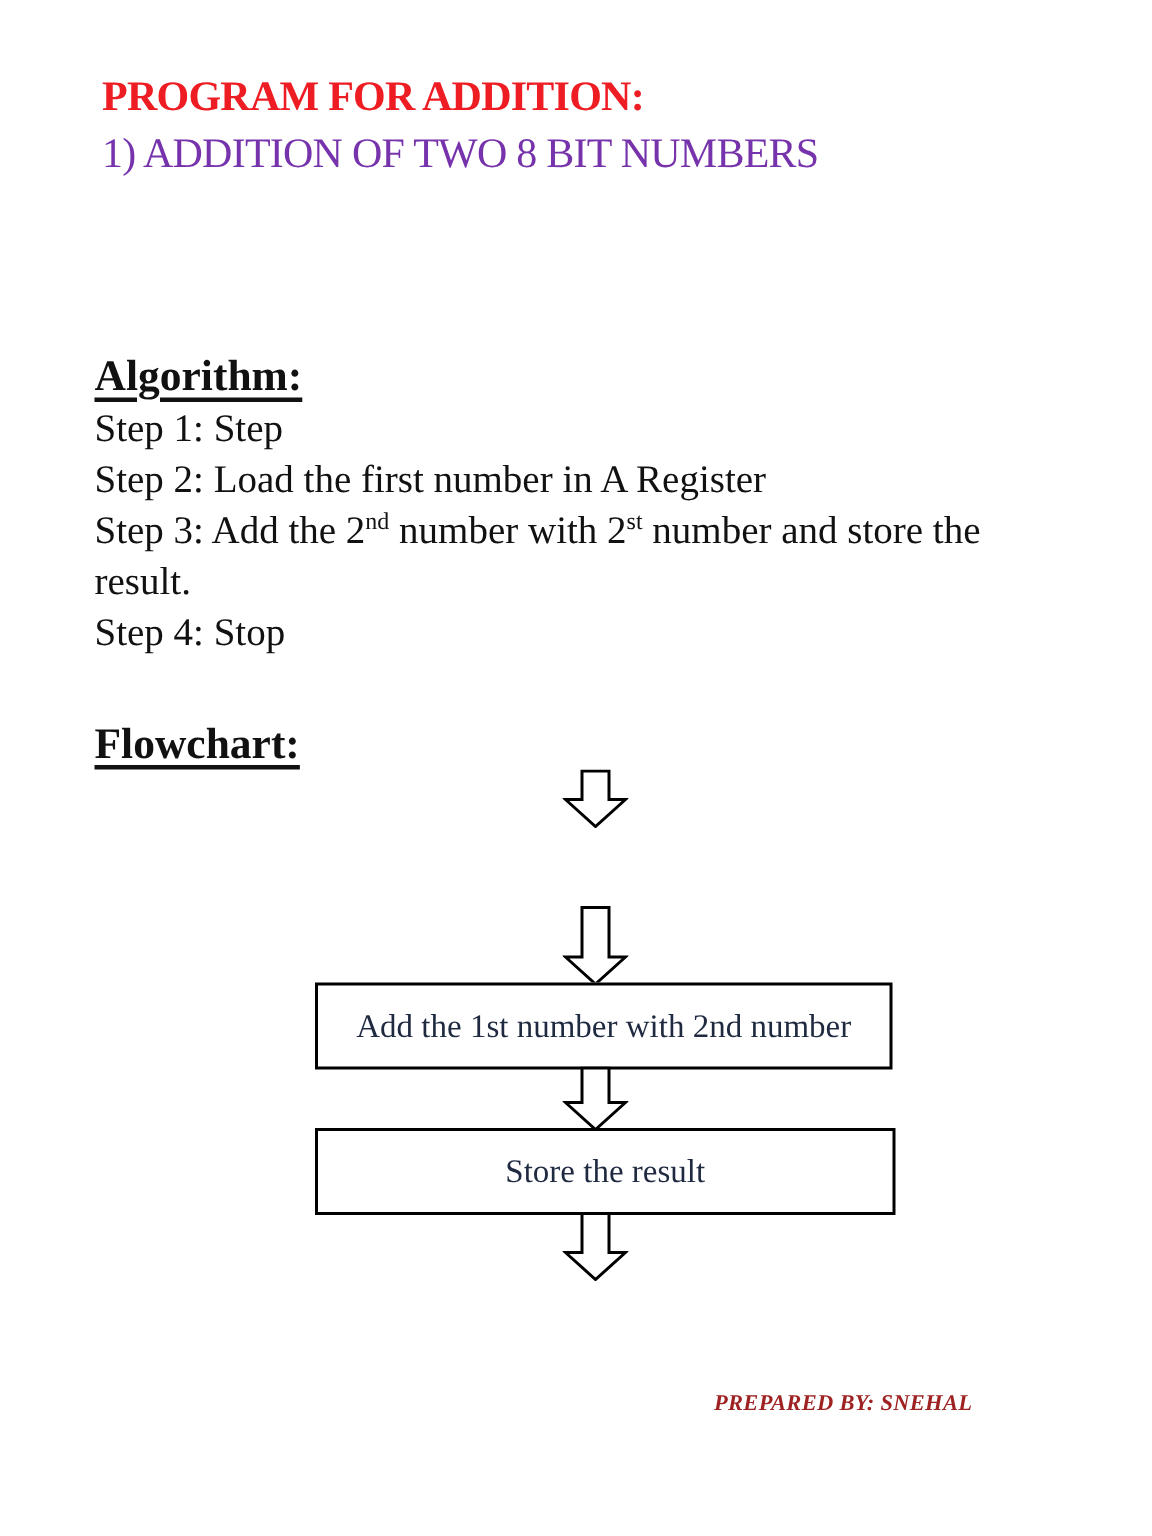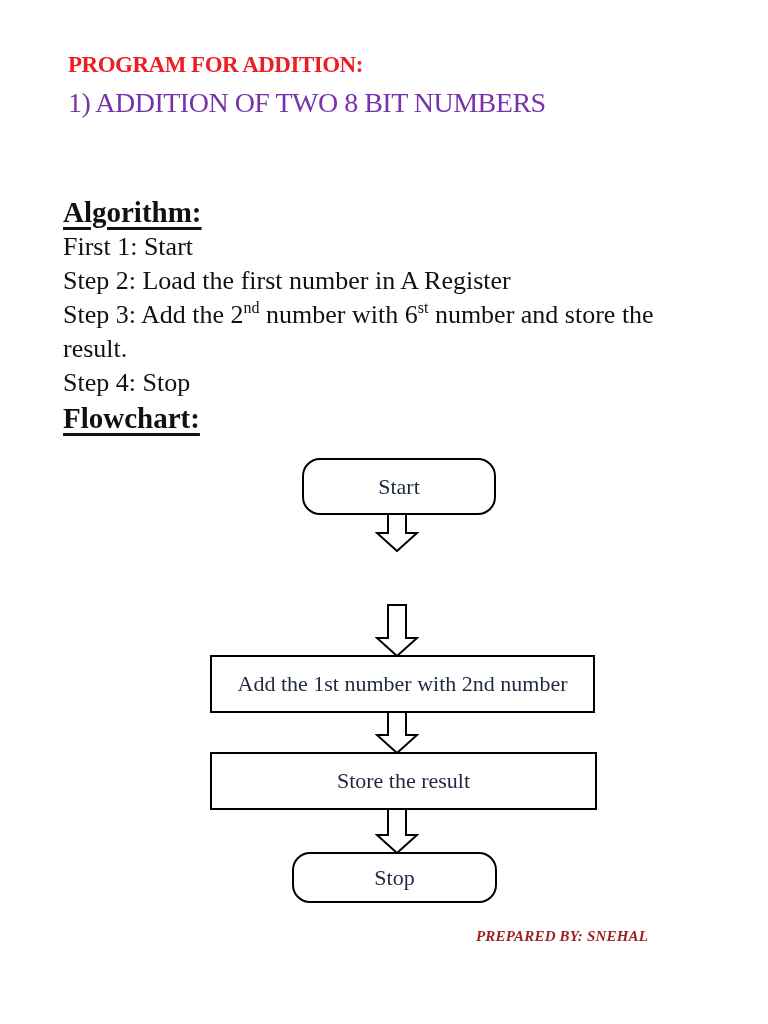--- a/index.html
+++ b/index.html
@@ -2,33 +2,33 @@
 <html style="--accent-red: #ee1c23; --accent-purple: #7633ab; --accent-green: #217c33; --footer-red: #9e2222; --flow-text: #1f2a40; --text-black: #111111; --line-black: #000000;"><head>
 <meta charset="utf-8">
 <title>Program for Addition</title>
 <style>
   html,body{margin:0;padding:0;background:#ffffff;}
   .page{position:relative;width:768px;height:1024px;background:#ffffff;overflow:hidden;
         font-family:"Liberation Serif", serif;color:var(--text-black,#111);}
 
   
   .headings{position:absolute;left:68px;top:46px;width:650px;}
-  .h1{font-weight:bold;font-size:23px;line-height:38px;letter-spacing:-0.5px;
+  .h1{font-weight:bold;font-size:28px;line-height:38px;letter-spacing:-0.5px;
       color:var(--accent-red,#ee1c23);}
   .h2{font-weight:normal;font-size:28px;line-height:38px;letter-spacing:-0.5px;
       color:var(--accent-purple,#7633ab);}
   .aim{margin:0;text-align:justify;font-weight:bold;font-size:28px;line-height:38px;
        letter-spacing:-0.3px;}
   .aim-label{color:var(--accent-purple,#7633ab);}
   .aim-text{color:var(--accent-green,#217c33);}
 
   
   .body-text{position:absolute;left:63px;top:194px;width:672px;}
   .sec-title{font-weight:bold;font-size:29px;line-height:36px;width:max-content;
-             text-decoration:underline;text-decoration-thickness:3px;text-underline-offset:5px;}
+             text-decoration:underline;text-decoration-thickness:3px;text-underline-offset:5px;margin-top:39px;}
   .step{font-size:26px;line-height:34px;}
   .step sup{font-size:16px;line-height:0;vertical-align:super;}
 
   
   .flow{position:absolute;left:0;top:0;width:768px;height:1024px;pointer-events:none;}
   .node{position:absolute;box-sizing:border-box;border:2px solid var(--line-black,#000);
         background:#fff;display:flex;align-items:center;justify-content:center;
         font-size:22px;color:var(--flow-text,#1f2a40);}
   .terminal{border-radius:18px;}
   .n-start{left:302px;top:458px;width:194px;height:57px;}
@@ -50,30 +50,29 @@
 
 <div class="page">
 
   <div class="headings">
     <div class="h1">PROGRAM FOR ADDITION:</div>
     <div class="h2">1) ADDITION OF TWO 8 BIT NUMBERS</div>
   </div>
 
   <div class="body-text">
     <div class="sec-title">Algorithm:</div>
-    <div class="step">First 1: Start</div>
+    <div class="step">Step 1: Step</div>
     <div class="step">Step 2: Load the first number in A Register</div>
-    <div class="step"><span>Step 3: Add the 2</span><sup>nd</sup><span> number with 6</span><sup>st</sup><span> number and store the</span></div>
+    <div class="step"><span>Step 3: Add the 2</span><sup>nd</sup><span> number with 2</span><sup>st</sup><span> number and store the</span></div>
     <div class="step">result.</div>
     <div class="step">Step 4: Stop</div>
     <div class="sec-title">Flowchart:</div>
   </div>
 
   <div class="flow">
-    <div class="node terminal n-start">Start</div>
 
     <div class="arrow a1">
       <svg width="44" height="39" viewBox="0 0 44 39" aria-hidden="true">
         <polygon points="13,1 13,20 2,20 22,38 42,20 31,20 31,1"></polygon>
       </svg>
     </div>
 
 
     <div class="arrow a2">
       <svg width="44" height="53" viewBox="0 0 44 53" aria-hidden="true">
@@ -90,18 +89,17 @@
     </div>
 
     <div class="node n-store">Store the result</div>
 
     <div class="arrow a4">
       <svg width="44" height="46" viewBox="0 0 44 46" aria-hidden="true">
         <polygon points="13,1 13,27 2,27 22,45 42,27 31,27 31,1"></polygon>
       </svg>
     </div>
 
-    <div class="node terminal n-stop">Stop</div>
   </div>
 
   <div class="footer">PREPARED BY: SNEHAL</div>
 
 </div>
 
 </body></html>

